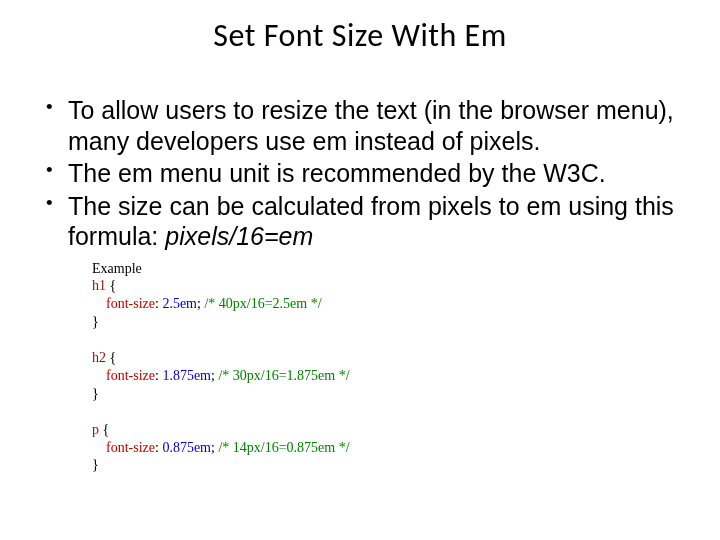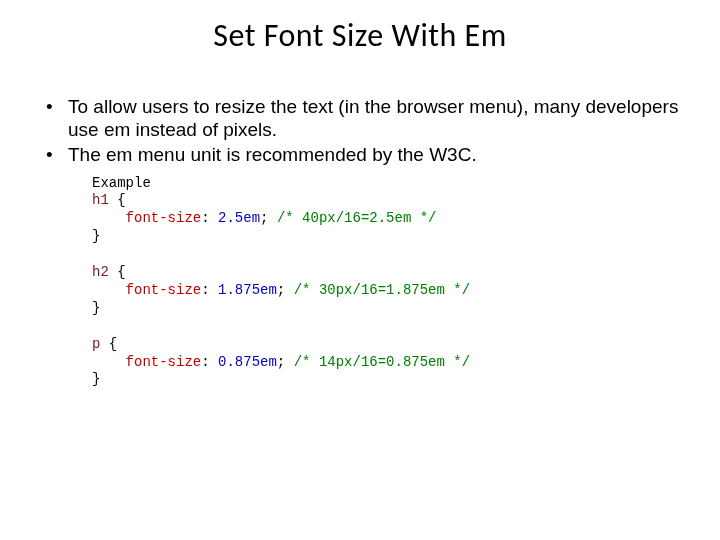--- a/index.html
+++ b/index.html
@@ -26,36 +26,36 @@
     letter-spacing: 0.5px;
   }
   ul.bullets {
     list-style: none;
     padding: 0;
     margin: 0 0 8px 0;
   }
   ul.bullets > li {
     position: relative;
     padding-left: 28px;
-    font-size: 19px;
+    font-size: 25px;
     line-height: 1.22;
     margin-bottom: 2px;
   }
   ul.bullets > li::before {
     content: "•";
     position: absolute;
     left: 6px;
     top: 0;
     font-size: 19px;
   }
   .formula-italic {
     font-style: italic;
   }
   .example-block {
-    font-family: Liberation Mono, monospace;
+    font-family: Liberation Serif, serif;
     font-size: 14px;
     line-height: 1.28;
     margin-left: 52px;
     white-space: pre;
     color: #000;
   }
   .kw   { color: #7c1717; }   
   .prop { color: #c00000; }   
   .val  { color: #0000c0; }   
   .punc { color: #000; }      
@@ -64,20 +64,23 @@
 </head>
 <body>
 
 <div class="slide">
 
   <h1 class="title">Set Font Size With Em</h1>
 
   <ul class="bullets">
     <li>To allow users to resize the text (in the browser menu), many developers use em instead of pixels.</li>
     <li>The em menu unit is recommended by the W3C.</li>
+    <li>
+      <span>The size can be calculated from pixels to em using this formula: </span><span class="formula-italic">pixels/16=em</span>
+    </li>
   </ul>
 
   <div class="example-block"><span>Example</span>
 <span class="kw">h1</span> <span class="punc">{</span>
     <span class="prop">font-size</span><span class="punc">:</span> <span class="val">2.5em</span><span class="punc">;</span> <span class="cmt">/* 40px/16=2.5em */</span>
 <span class="punc">}</span>
 
 <span class="kw">h2</span> <span class="punc">{</span>
     <span class="prop">font-size</span><span class="punc">:</span> <span class="val">1.875em</span><span class="punc">;</span> <span class="cmt">/* 30px/16=1.875em */</span>
 <span class="punc">}</span>

